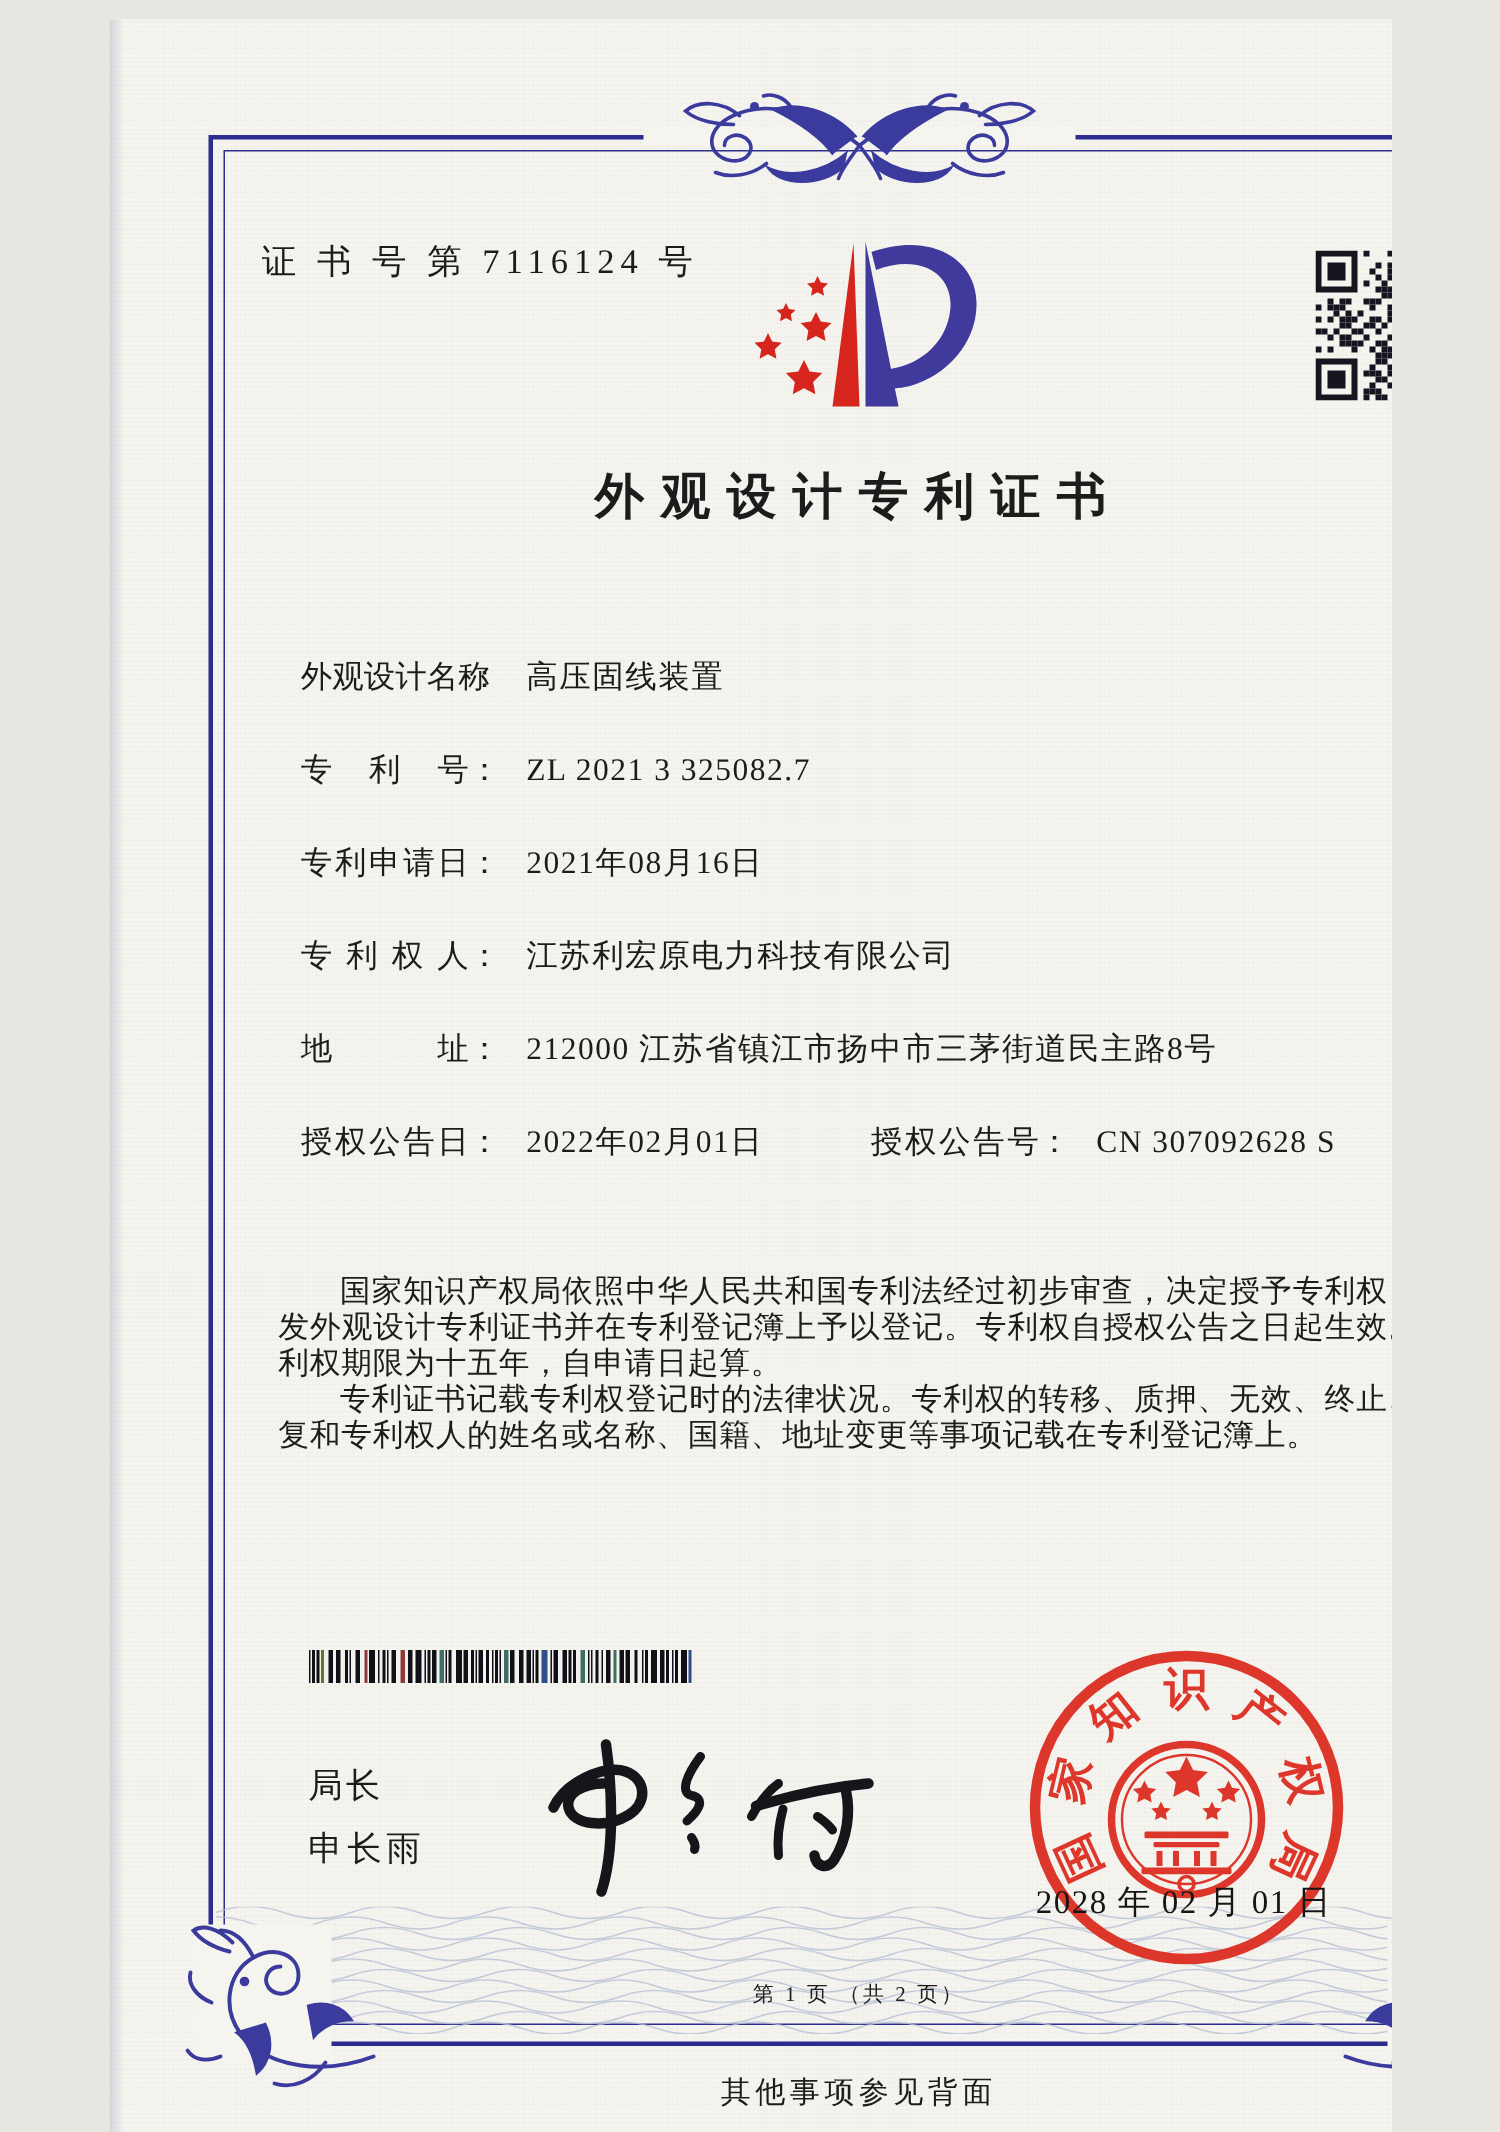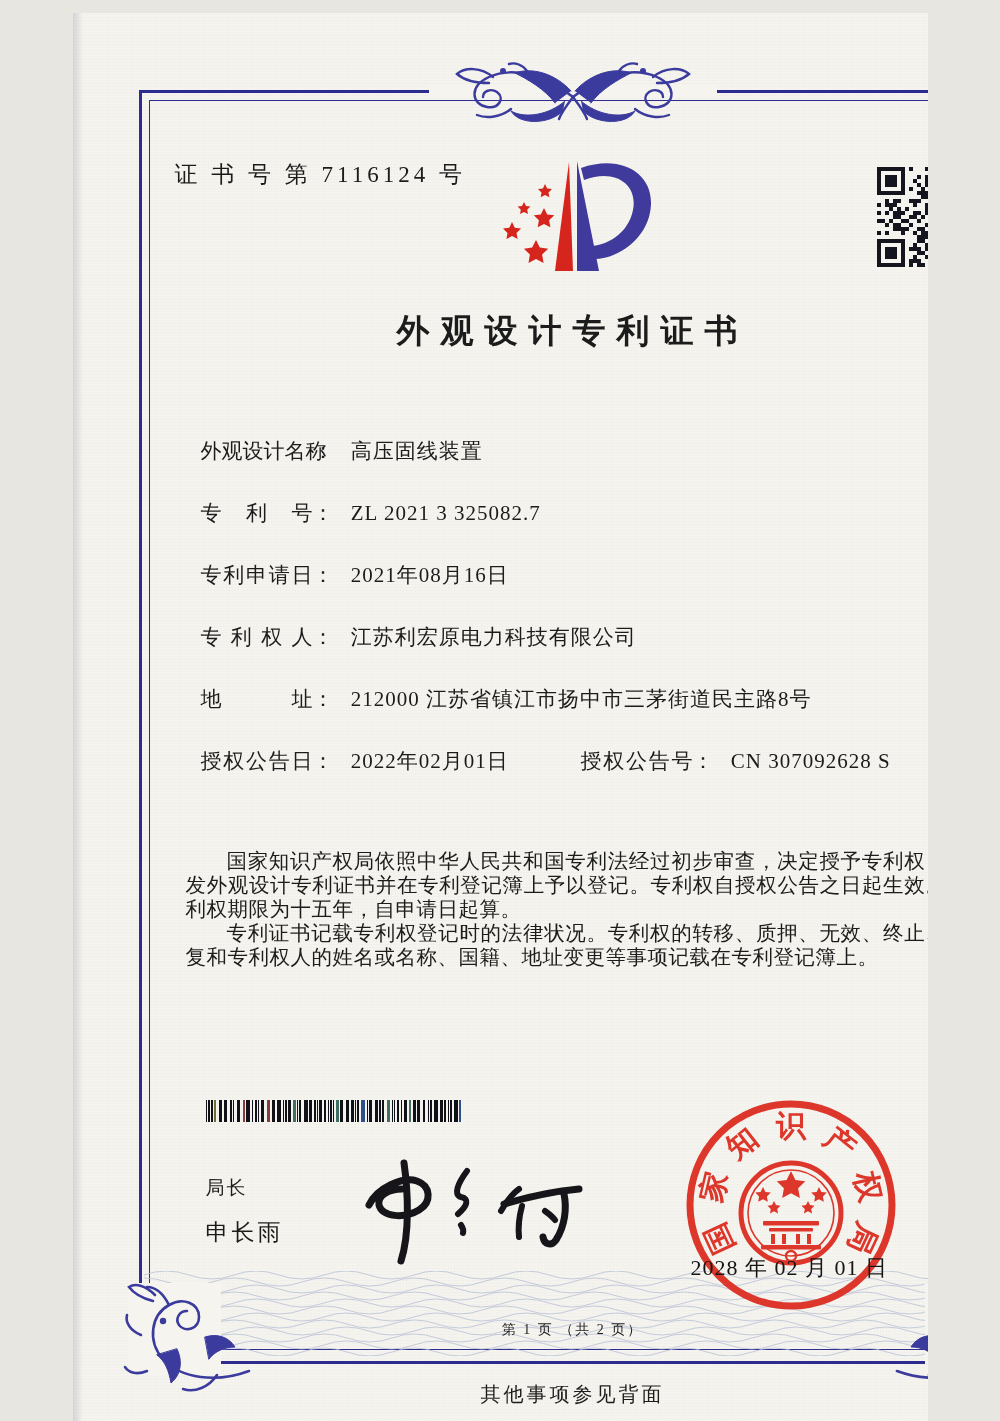--- a/index.html
+++ b/index.html
@@ -38,21 +38,21 @@
     vertical-align:top;}
   .colon{display:inline-block;}
   .fvalue{display:inline-block;padding-left:12px;letter-spacing:1px;}
   .field-cell-2{position:absolute;left:380px;top:0;}
   
   .body-text{position:absolute;left:113px;top:836px;width:782px;font-size:20.5px;
     line-height:24px;text-align:justify;letter-spacing:.5px;}
   .body-text p{margin:0;text-indent:2em;}
   
   .barcode{position:absolute;left:133px;top:1087px;width:257px;height:22px;}
-  .signoff-role{position:absolute;left:133px;top:1162px;font-size:19px;letter-spacing:2px;
+  .signoff-role{position:absolute;left:133px;top:1162px;font-size:23px;letter-spacing:2px;
     font-family:"Liberation Sans","DejaVu Sans",sans-serif;}
   .signoff-name{position:absolute;left:133px;top:1204px;font-size:23px;letter-spacing:3px;
     font-family:Liberation Mono, monospace;}
   .signature{position:absolute;left:276px;top:1126px;width:248px;height:148px;}
   .seal{position:absolute;left:608px;top:1082px;width:220px;height:220px;opacity:.96;}
   .seal-char{font-size:30px;font-weight:bold;fill:#dd2f23;
     font-family:"Liberation Serif","DejaVu Serif",serif;}
   .seal-date{position:absolute;left:618px;top:1240px;font-size:22px;letter-spacing:1px;color:#151515;z-index:5;}
   .page-info{position:absolute;left:0;top:1308px;width:1000px;text-align:center;font-size:14px;
     letter-spacing:2px;z-index:4;}

